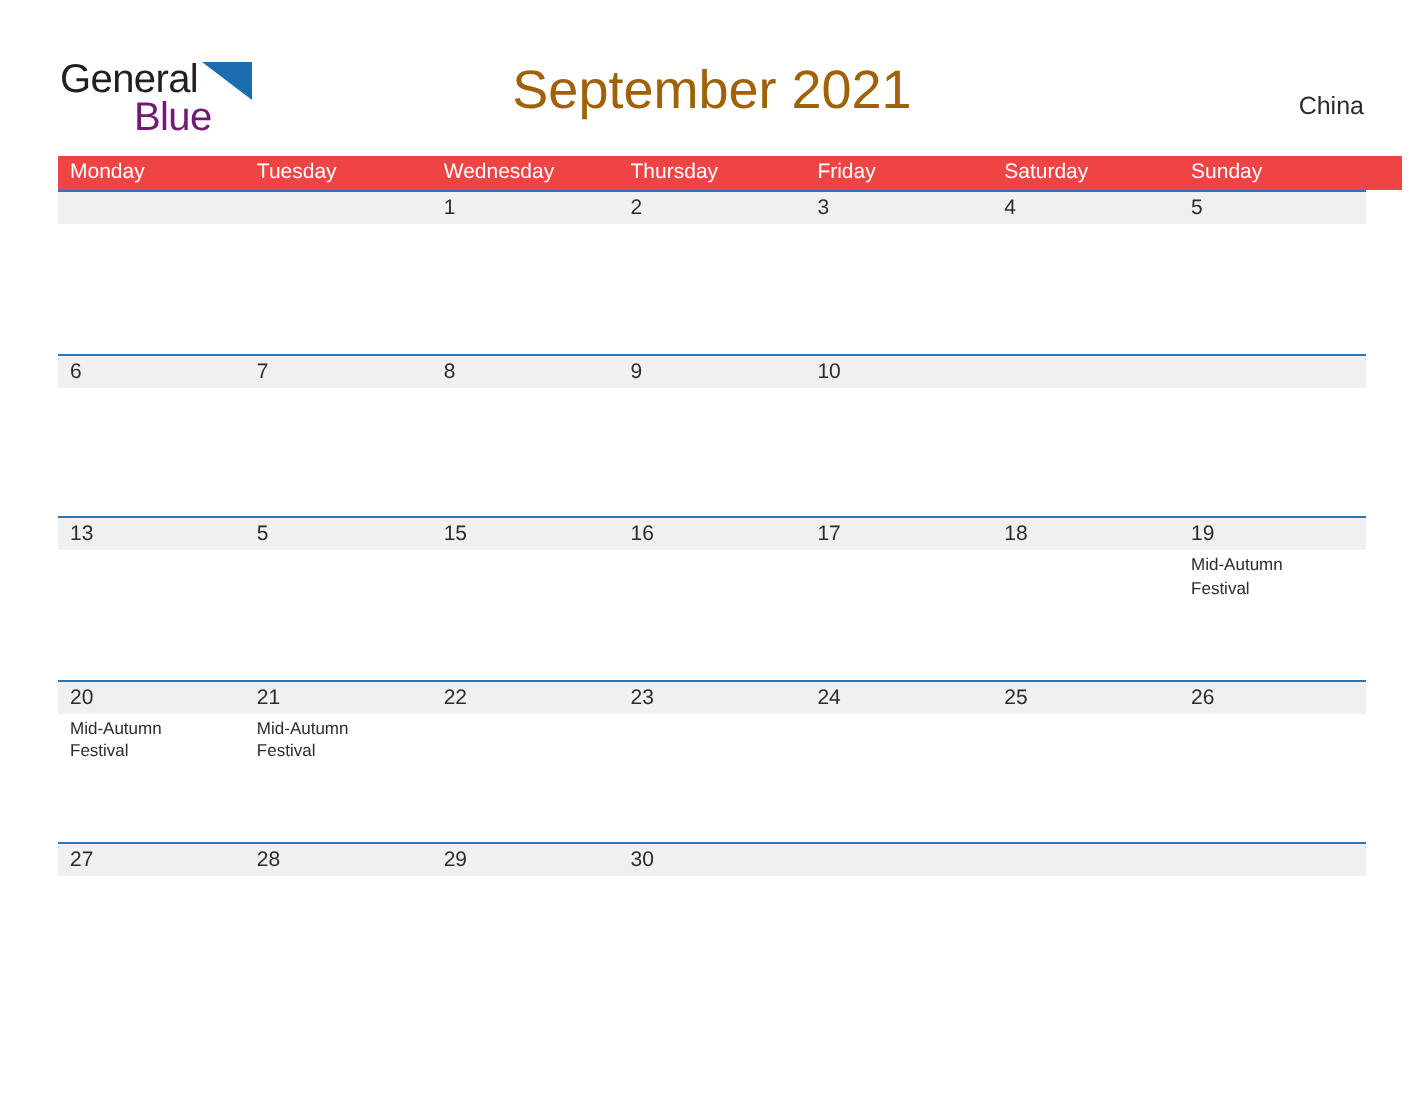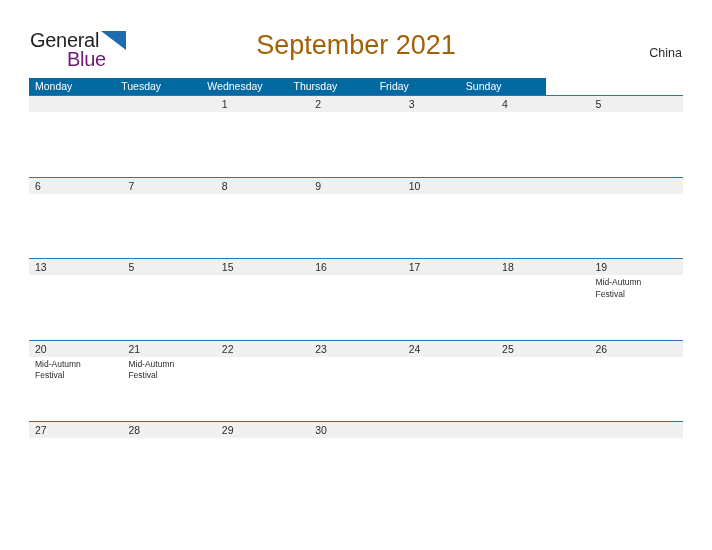--- a/index.html
+++ b/index.html
@@ -94,23 +94,23 @@
   
   .calendar {
     position: absolute;
     left: 29px;
     top: 78px;
     width: 654px;
   }
 
   .weekday-header {
     display: flex;
-    width: 517px;
+    width: 672px;
     height: 17px;
-    background: #0369a1;
+    background: #ef4444;
   }
   .weekday-header .wd {
     width: 93.43px;
     box-sizing: border-box;
     padding-left: 6px;
     font-size: 10.5px;
     color: #ffffff;
     line-height: 17px;
     font-family: "Liberation Sans", sans-serif;
     white-space: nowrap;
@@ -182,20 +182,21 @@
 </div>
 
 <div class="calendar">
 
   <div class="weekday-header">
     <div class="wd">Monday</div>
     <div class="wd">Tuesday</div>
     <div class="wd">Wednesday</div>
     <div class="wd">Thursday</div>
     <div class="wd">Friday</div>
+    <div class="wd">Saturday</div>
     <div class="wd">Sunday</div>
   </div>
 
   <div class="week-row">
     <div class="band"></div>
     <div class="cells">
       <div class="cell">
           <div class="daynum"></div>
           <div class="event"></div>
         </div>

